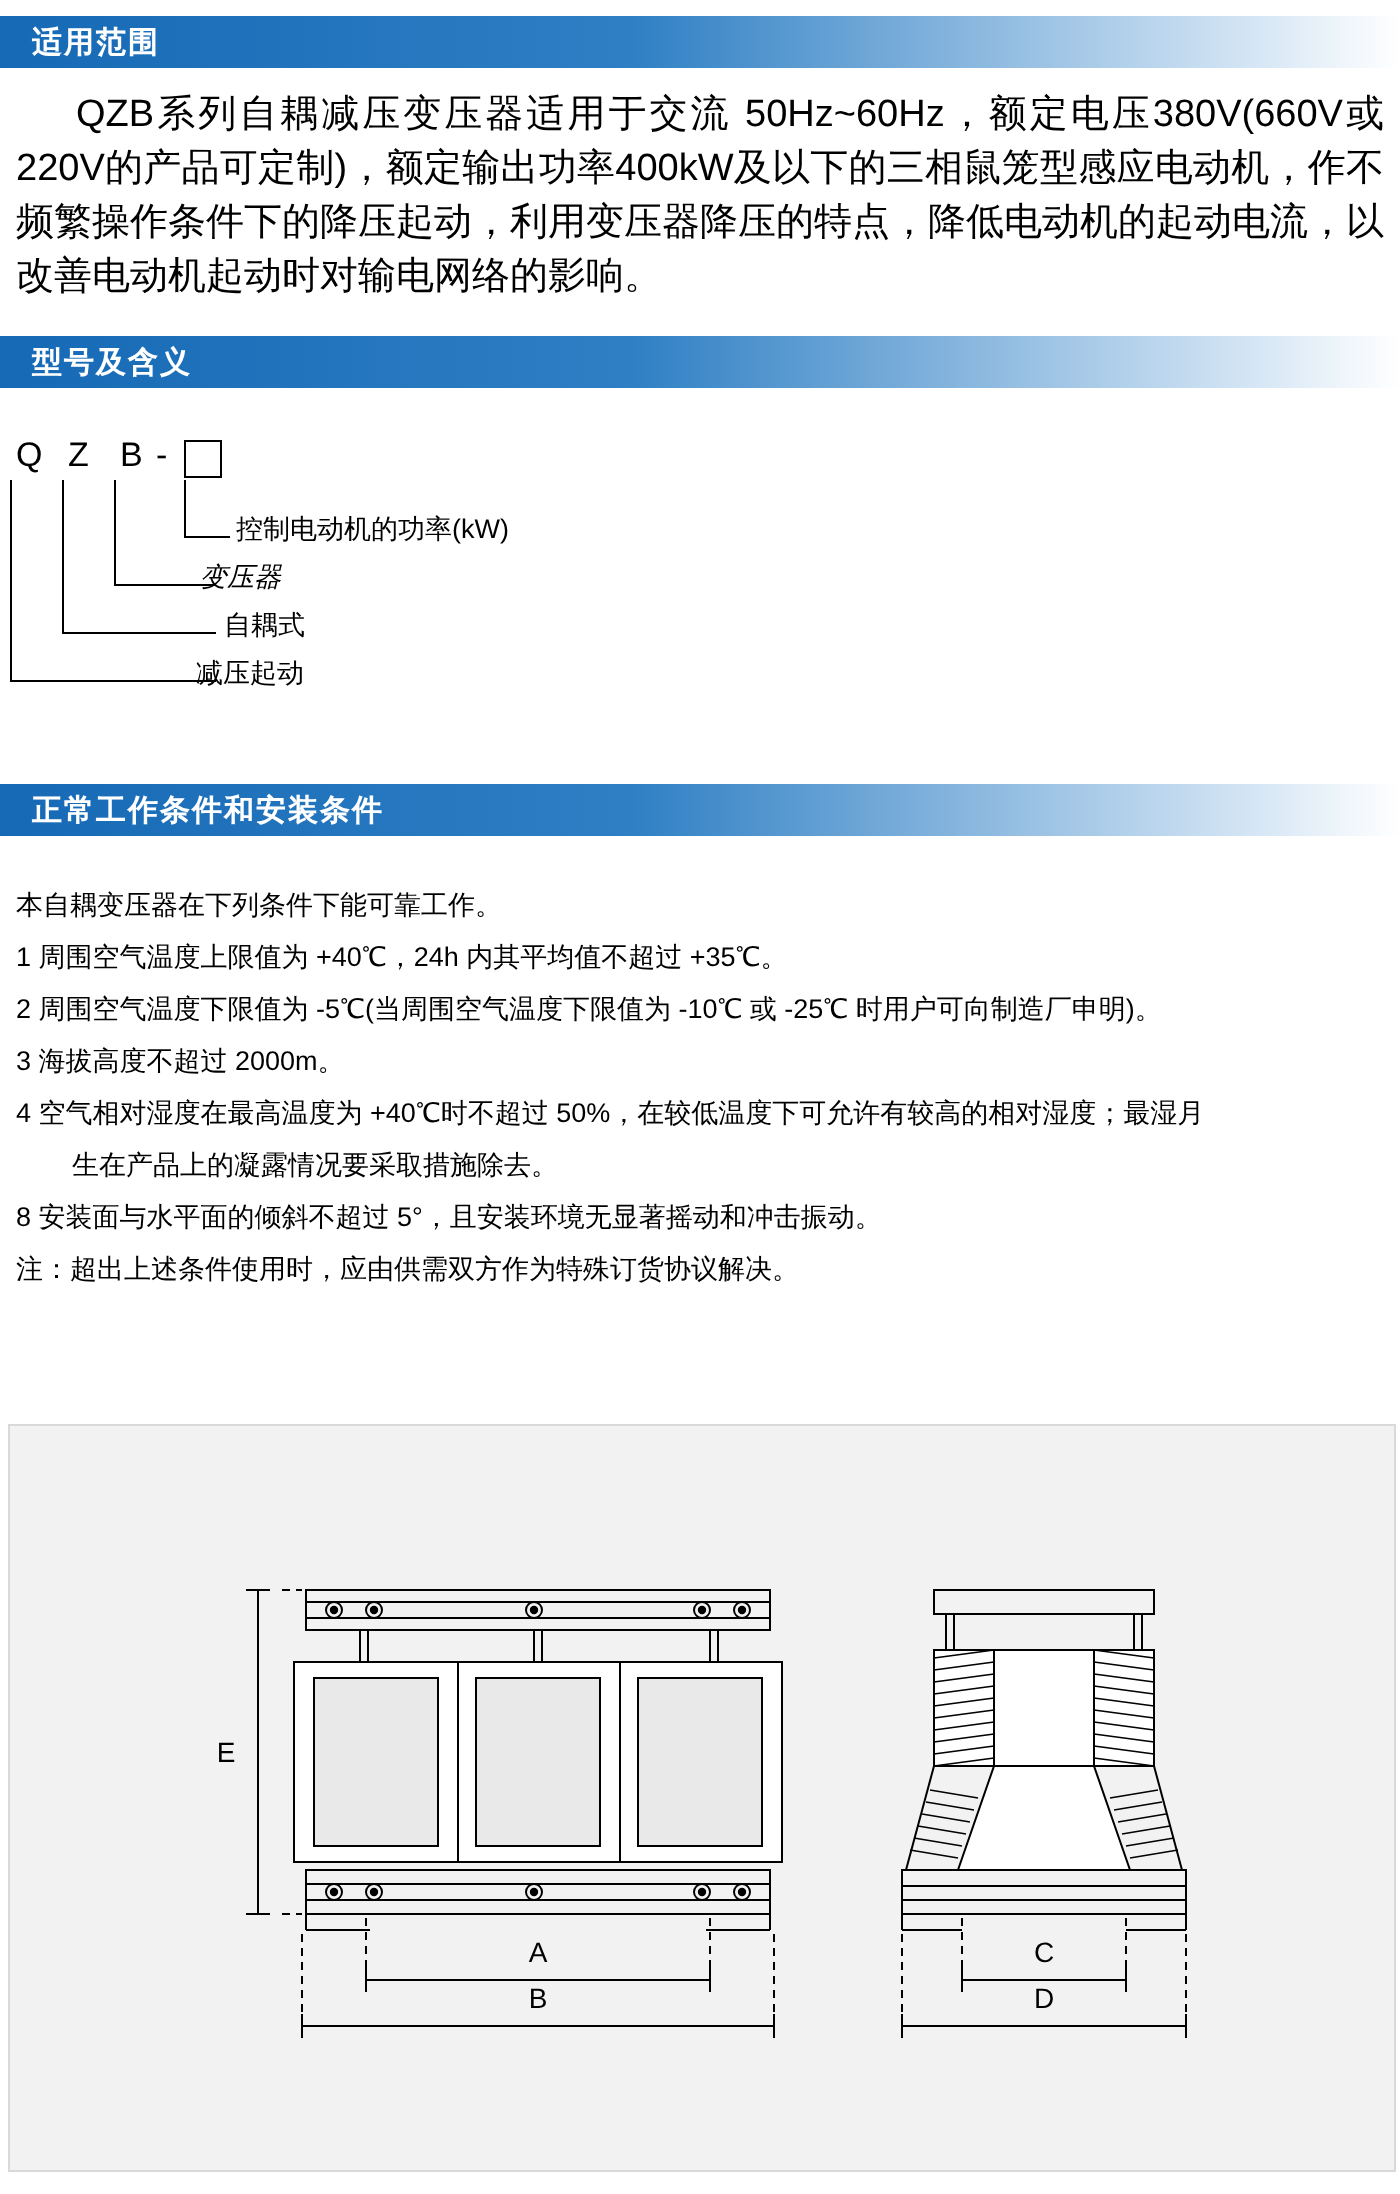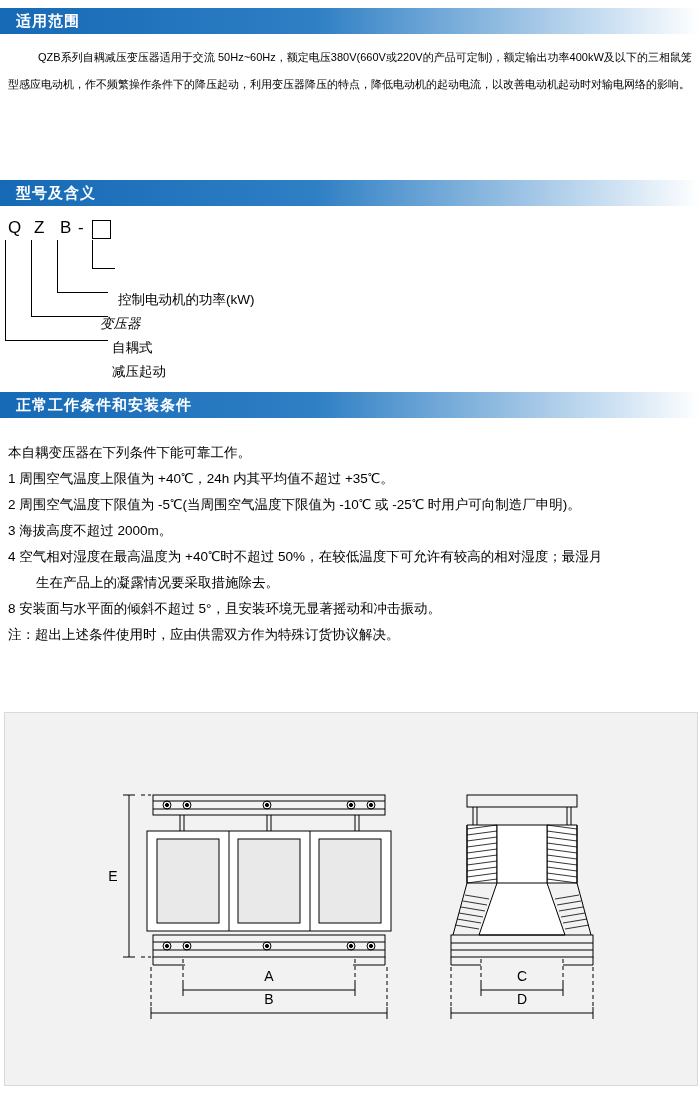--- a/index.html
+++ b/index.html
@@ -35,21 +35,21 @@
     color: #ffffff;
     font-size: 15px;
     font-weight: bold;
     margin-left: 16px;
     letter-spacing: 1px;
   }
 
   
   .body-text {
     position: absolute;
-    font-size: 11px;
+    font-size: 19px;
     line-height: 27px;
     color: #000;
     text-align: justify;
   }
   .indent {
     text-indent: 30px;
   }
 
   
   .model-wrap {
@@ -84,21 +84,20 @@
 
   .leader {
     position: absolute;
     border-left: 1px solid #000;
     border-bottom: 1px solid #000;
   }
   .leader-label {
     position: absolute;
     font-size: 13.5px;
     white-space: nowrap;
-    margin-top: 35px;
   }
 
   
   .cond-list {
     position: absolute;
     left: 8px;
     top: 440px;
     width: 684px;
     font-size: 13.5px;
     line-height: 26px;
@@ -138,21 +137,21 @@
 <body>
 
 <div class="page">
 
   <div class="section-bar" style="top:8px;">
     <span class="bar-title">适用范围</span>
   </div>
 
   <div class="body-text indent" style="left:8px; top:44px; width:684px;">QZB系列自耦减压变压器适用于交流 50Hz~60Hz，额定电压380V(660V或220V的产品可定制)，额定输出功率400kW及以下的三相鼠笼型感应电动机，作不频繁操作条件下的降压起动，利用变压器降压的特点，降低电动机的起动电流，以改善电动机起动时对输电网络的影响。</div>
 
-  <div class="section-bar" style="top:168px;margin-top:12px;">
+  <div class="section-bar" style="top:168px;">
     <span class="bar-title">型号及含义</span>
   </div>
 
   <div class="model-wrap">
     <div class="code-letters">
       <span class="ltr-q">Q</span>
       <span class="ltr-z">Z</span>
       <span class="ltr-b">B</span>
       <span class="ltr-dash">-</span>
       <span class="code-box"></span>
@@ -161,21 +160,21 @@
     <div class="leader" style="left:92px; top:22px; width:22px; height:28px;"></div>
     <div class="leader-label" style="left:118px; top:38px;">控制电动机的功率(kW)</div>
 
     <div class="leader" style="left:57px; top:22px; width:50px; height:52px;"></div>
     <div class="leader-label" style="left:100px; top:62px;font-style:italic;">变压器</div>
 
     <div class="leader" style="left:31px; top:22px; width:76px; height:76px;"></div>
     <div class="leader-label" style="left:112px; top:86px;">自耦式</div>
 
     <div class="leader" style="left:5px; top:22px; width:102px; height:100px;"></div>
-    <div class="leader-label" style="left:112px; top:110px;">减压起动</div>
+    <div class="leader-label" style="left:98px; top:110px;">减压起动</div>
   </div>
 
   <div class="section-bar" style="top:392px;">
     <span class="bar-title">正常工作条件和安装条件</span>
   </div>
 
   <div class="cond-list">
     <span class="line">本自耦变压器在下列条件下能可靠工作。</span>
     <span class="line hang">1 周围空气温度上限值为 +40℃，24h 内其平均值不超过 +35℃。</span>
     <span class="line hang">2 周围空气温度下限值为 -5℃(当周围空气温度下限值为 -10℃ 或 -25℃ 时用户可向制造厂申明)。</span>

